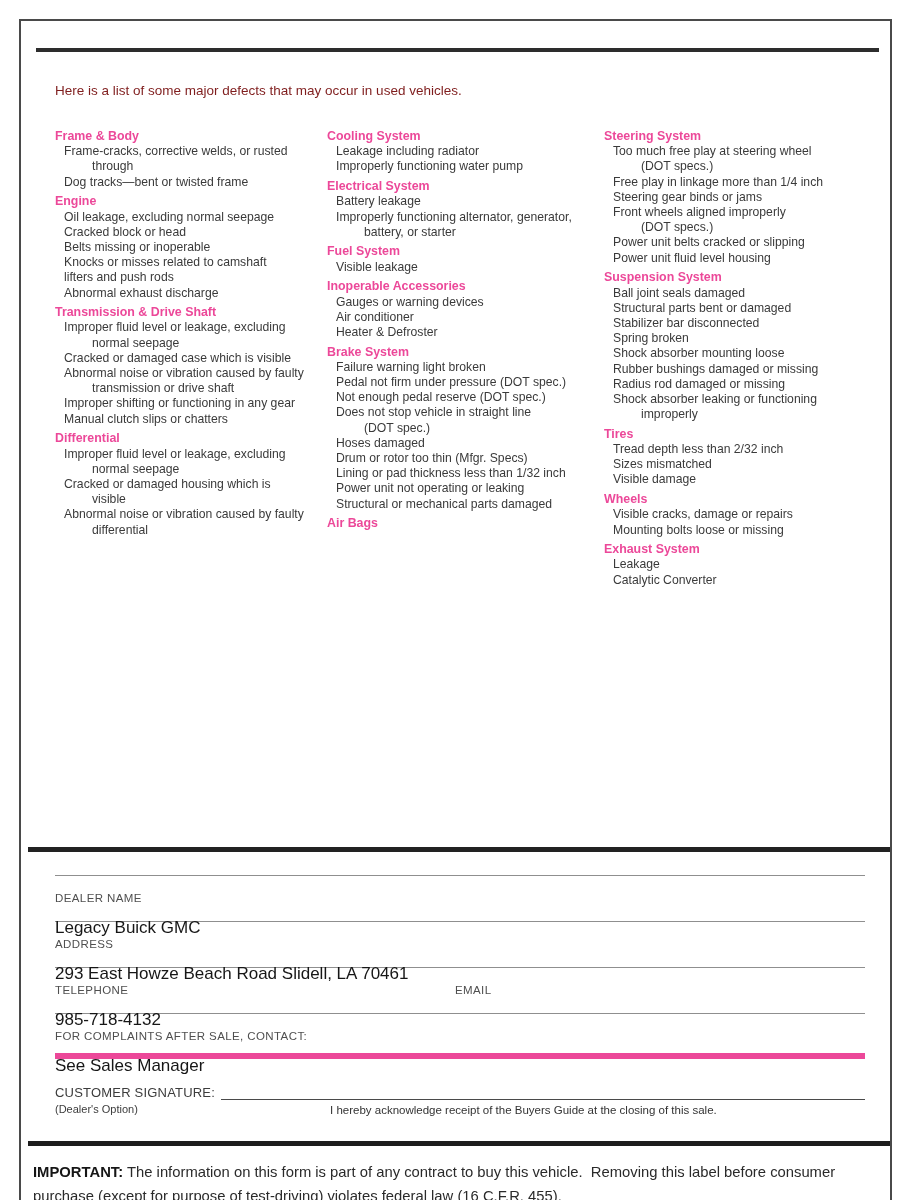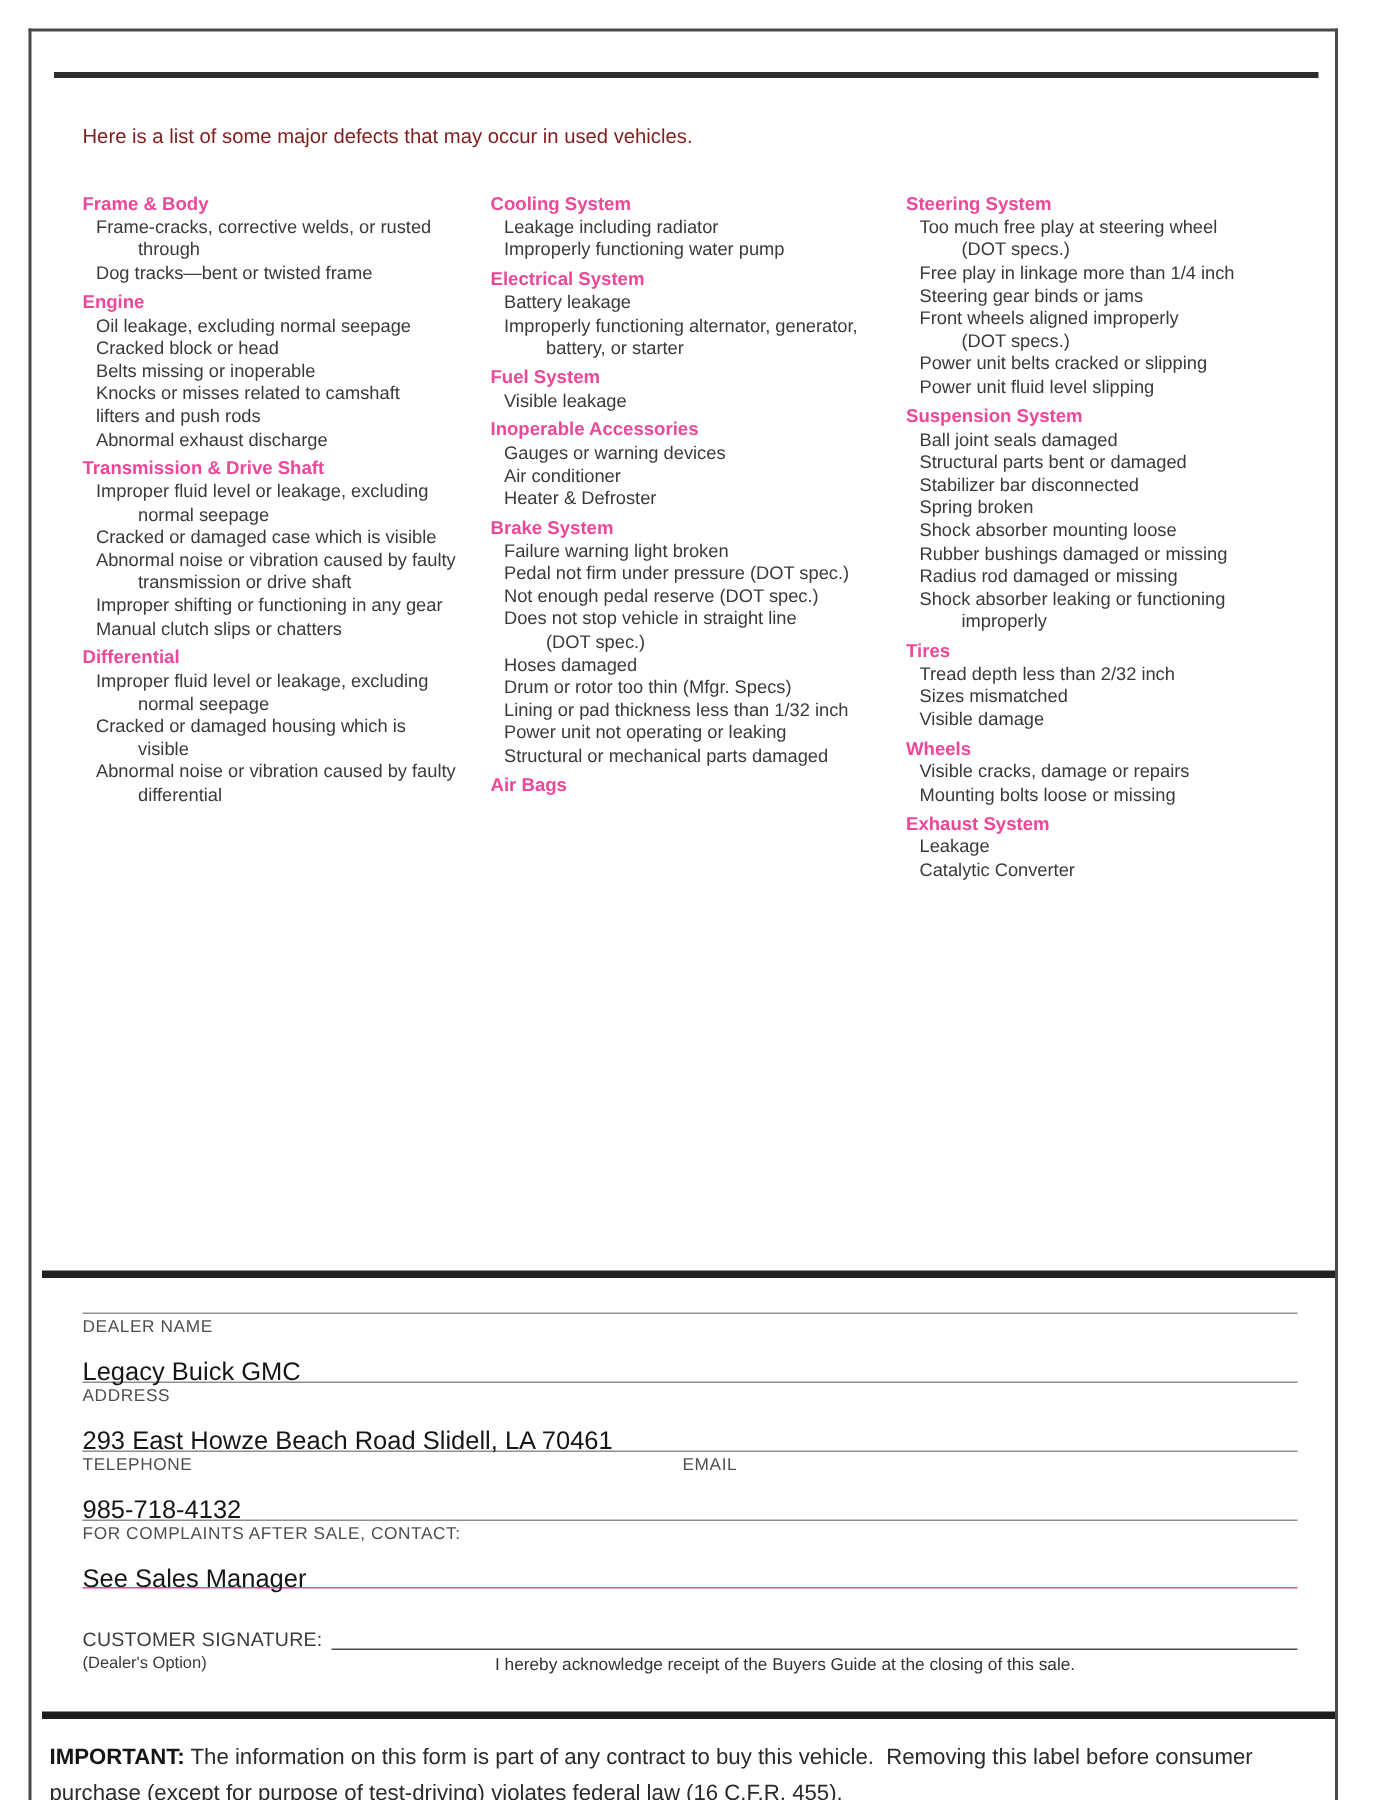--- a/index.html
+++ b/index.html
@@ -22,22 +22,22 @@
   .defcol.c2{width:277px;}
   .sec-heading{font-weight:bold;font-size:12.4px;color:#ec4899;line-height:15.2px;margin-top:4.5px;}
   .defcol .sec-heading:first-child{margin-top:0;}
   .defline{font-size:12.2px;color:#3a3a3a;line-height:15.2px;}
   .ind1{padding-left:9px;}
   .ind2{padding-left:37px;}
 
   .mid-rule{position:absolute;left:28px;top:847px;width:862px;height:5px;background:#222;}
 
   .form{position:absolute;left:55px;top:875px;width:810px;}
-  .field{border-top:1px solid #8f8f8f;height:46px;box-sizing:border-box;padding-top:3px;}
-  .field.last{border-bottom:1px solid #ec4899;}
+  .field{border-top:1px solid #8f8f8f;height:46px;box-sizing:border-box;padding-top:16px;}
+  .field.last{border-bottom:6px solid #ec4899;}
   .flabel{font-size:11.5px;letter-spacing:0.4px;color:#4f4f4f;}
   .fvalue{font-size:17px;color:#161616;margin-top:14px;}
   .field.row{display:flex;}
   .fcol-tel{width:400px;}
   .fcol-email{flex:1;}
 
   .sig-row{position:absolute;left:55px;top:1085px;width:810px;display:flex;align-items:flex-end;}
   .sig-label{font-size:13px;color:#3c3c3c;letter-spacing:0.2px;white-space:nowrap;}
   .sig-line{flex:1;border-bottom:1.5px solid #4a4a4a;margin-left:6px;height:14px;}
   .sig-sub{position:absolute;left:55px;top:1103px;font-size:11px;color:#3c3c3c;}
@@ -112,21 +112,21 @@
     </div>
     <div class="defcol c2">
       <div class="sec-heading">Steering System</div>
       <div class="defline ind1">Too much free play at steering wheel</div>
       <div class="defline ind2">(DOT specs.)</div>
       <div class="defline ind1">Free play in linkage more than 1/4 inch</div>
       <div class="defline ind1">Steering gear binds or jams</div>
       <div class="defline ind1">Front wheels aligned improperly</div>
       <div class="defline ind2">(DOT specs.)</div>
       <div class="defline ind1">Power unit belts cracked or slipping</div>
-      <div class="defline ind1">Power unit fluid level slipping</div>
+      <div class="defline ind1">Power unit fluid level housing</div>
       <div class="sec-heading">Suspension System</div>
       <div class="defline ind1">Ball joint seals damaged</div>
       <div class="defline ind1">Structural parts bent or damaged</div>
       <div class="defline ind1">Stabilizer bar disconnected</div>
       <div class="defline ind1">Spring broken</div>
       <div class="defline ind1">Shock absorber mounting loose</div>
       <div class="defline ind1">Rubber bushings damaged or missing</div>
       <div class="defline ind1">Radius rod damaged or missing</div>
       <div class="defline ind1">Shock absorber leaking or functioning</div>
       <div class="defline ind2">improperly</div>

